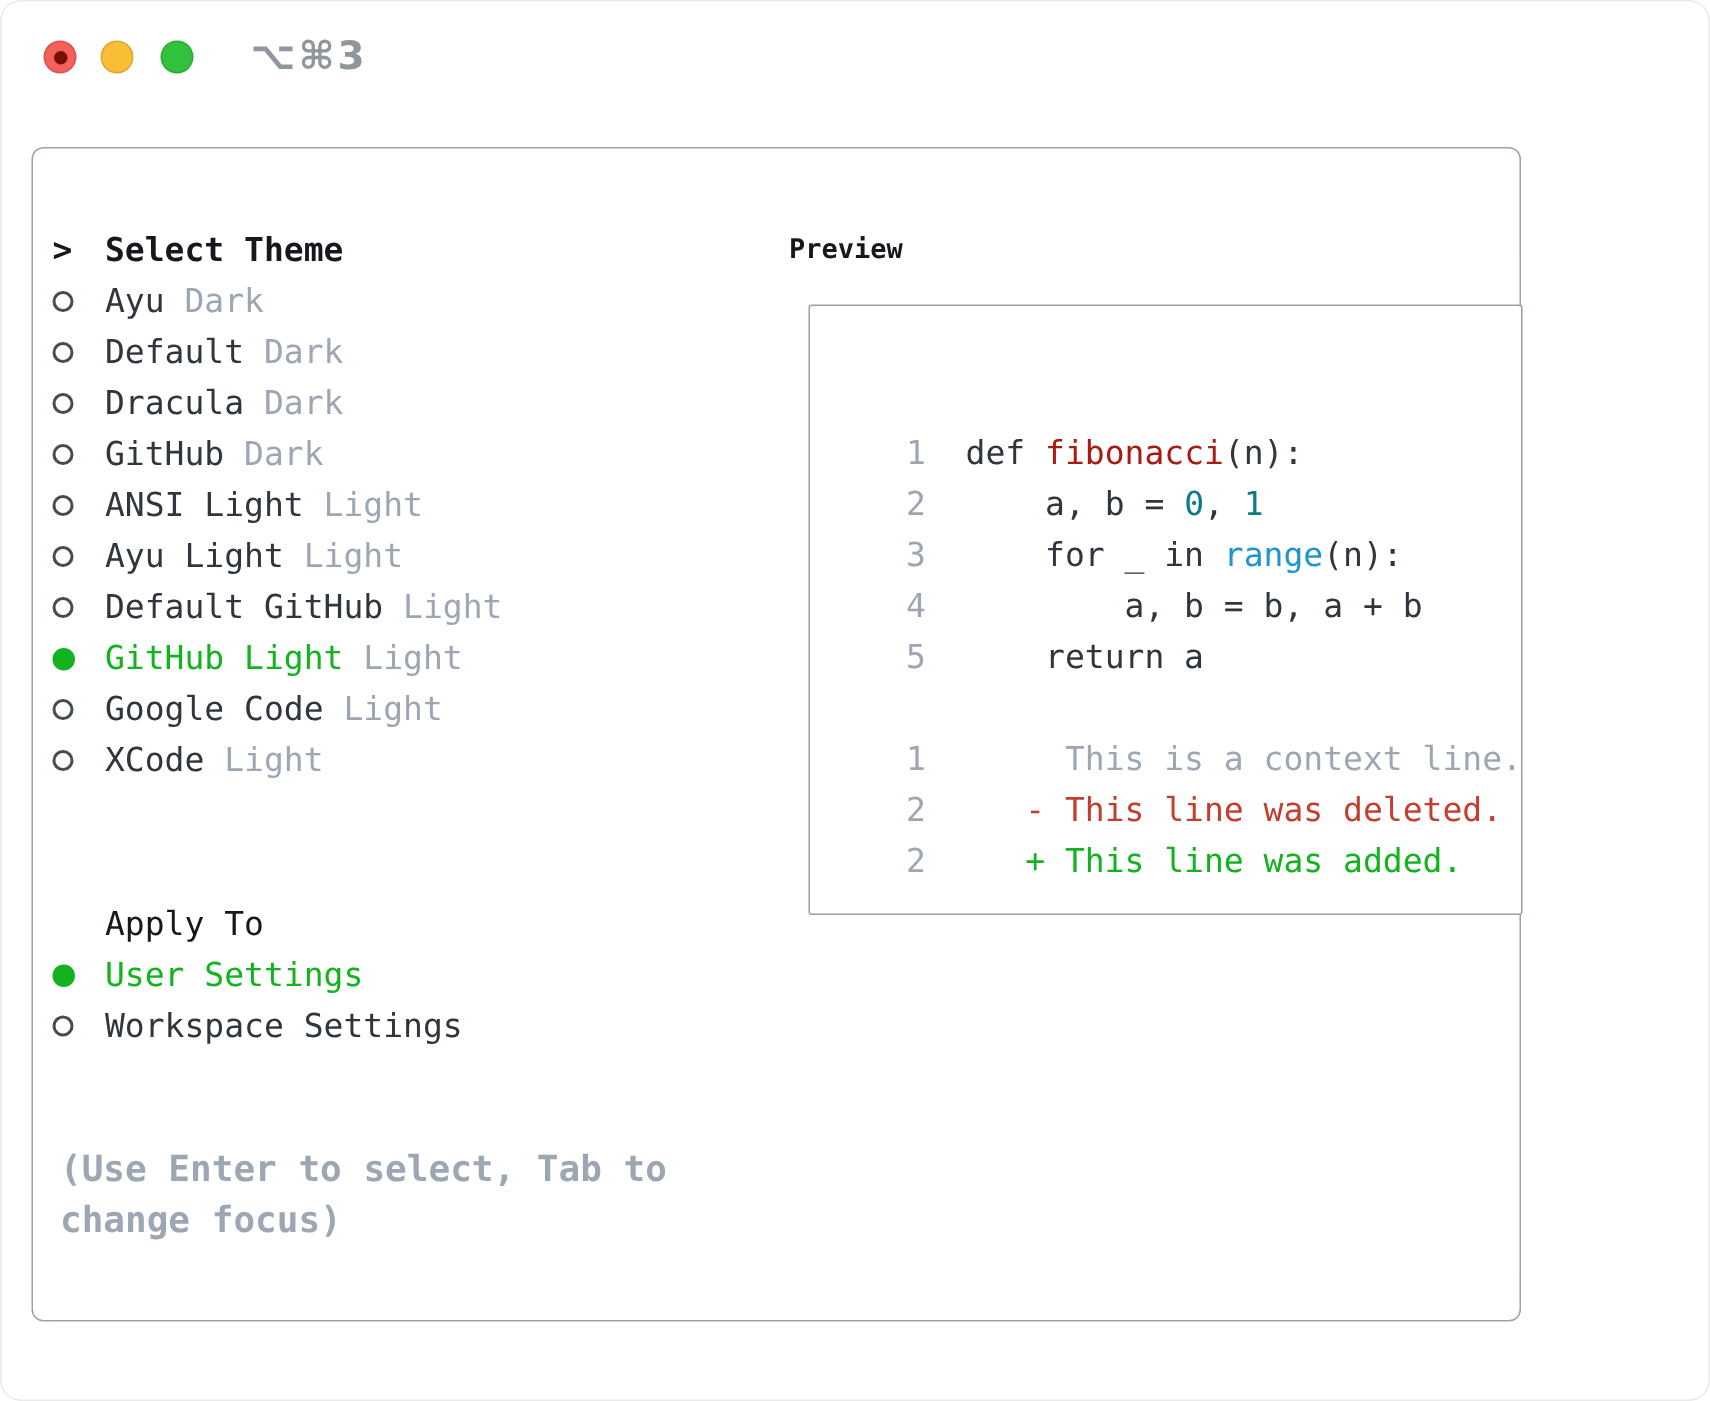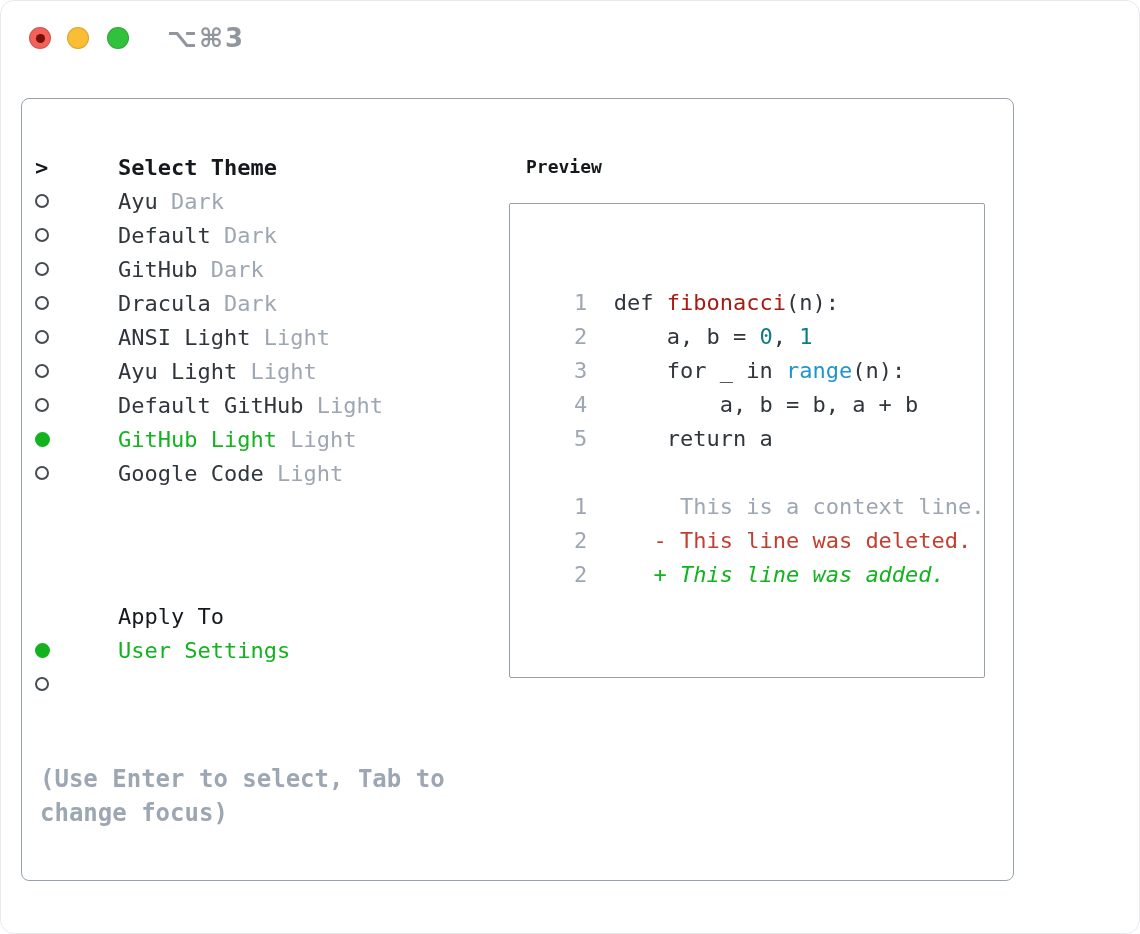--- a/index.html
+++ b/index.html
@@ -29,49 +29,49 @@
     position:absolute; left:20px; top:97px; width:993px; height:783px;
     border:1.5px solid var(--c-border); border-radius:8px; background:#fff;
   }
 
   
   .row { display:flex; align-items:center; height:34px; font-size:22px; white-space:pre; }
   .marker { width:35px; display:inline-flex; align-items:center; flex:0 0 35px; }
   .prefix-glyph { font-size:22px; font-weight:bold; color:var(--c-heading); }
   .circle { width:14px; height:14px; border-radius:50%; border:2px solid #454c54; }
   .circle.sel { width:15px; height:15px; background:var(--c-green); border-color:var(--c-green); }
-  .label { color:var(--c-text);margin-left:48px; }
+  .label { color:var(--c-text); }
   .hdr { font-weight:bold; color:var(--c-heading); }
   .name { color:var(--c-text); }
   .name.sel { color:var(--c-green); }
   .variant { color:var(--c-muted); }
 
   .theme-list { position:absolute; left:13px; top:51px; }
   .apply-block { position:absolute; left:13px; top:500px; }
   .help {
     position:absolute; left:18px; top:663px; width:420px;
     font-size:24px; line-height:34px; color:var(--c-muted);font-weight:bold;
   }
 
   
   .preview-title { position:absolute; left:504px; top:51px; height:34px; line-height:34px; font-size:18px; font-weight:bold; color:var(--c-heading); }
   .preview-box {
-    position:absolute; left:487px; top:104px; width:476px; height:475px;
+    position:absolute; left:517px; top:104px; width:476px; height:407px;
     border:1.5px solid var(--c-border); border-radius:2px; background:#fff;
     padding:48px 10px 0 11px; overflow:hidden;
   }
   .cline { height:34px; line-height:34px; font-size:22px; white-space:pre; }
   .lnum { display:inline-block; width:3ch; color:var(--c-muted); }
   .seg-plain   { color:var(--c-text); }
   .seg-func    { color:var(--c-func-red); }
   .seg-num     { color:var(--c-teal); }
   .seg-builtin { color:var(--c-blue); }
   .seg-ctx     { color:var(--c-muted); }
   .seg-del     { color:var(--c-del-red); }
-  .seg-add     { color:var(--c-green);font-style:italic; }
+  .seg-add     { color:var(--c-green); }
 </style>
 </head>
 <body>
 
 <div class="page">
 
   <div class="titlebar">
     <span class="tl red">
       <span class="dot"></span>
     </span>
@@ -90,25 +90,25 @@
         <div class="row">
     <span class="marker"><span class="circle"></span></span>
     <span class="label"><span class="name">Ayu</span> <span class="variant">Dark</span></span>
   </div>
         <div class="row">
     <span class="marker"><span class="circle"></span></span>
     <span class="label"><span class="name">Default</span> <span class="variant">Dark</span></span>
   </div>
         <div class="row">
     <span class="marker"><span class="circle"></span></span>
-    <span class="label"><span class="name">GitHub</span> <span class="variant">Dark</span></span>
+    <span class="label"><span class="name">Dracula</span> <span class="variant">Dark</span></span>
   </div>
         <div class="row">
     <span class="marker"><span class="circle"></span></span>
-    <span class="label"><span class="name">Dracula</span> <span class="variant">Dark</span></span>
+    <span class="label"><span class="name">GitHub</span> <span class="variant">Dark</span></span>
   </div>
         <div class="row">
     <span class="marker"><span class="circle"></span></span>
     <span class="label"><span class="name">ANSI Light</span> <span class="variant">Light</span></span>
   </div>
         <div class="row">
     <span class="marker"><span class="circle"></span></span>
     <span class="label"><span class="name">Ayu Light</span> <span class="variant">Light</span></span>
   </div>
         <div class="row">
@@ -116,33 +116,38 @@
     <span class="label"><span class="name">Default GitHub</span> <span class="variant">Light</span></span>
   </div>
         <div class="row">
     <span class="marker"><span class="circle sel"></span></span>
     <span class="label"><span class="name sel">GitHub Light</span> <span class="variant">Light</span></span>
   </div>
         <div class="row">
     <span class="marker"><span class="circle"></span></span>
     <span class="label"><span class="name">Google Code</span> <span class="variant">Light</span></span>
   </div>
+        <div class="row">
+    <span class="marker"><span class="circle"></span></span>
+    <span class="label"><span class="name">XCode</span> <span class="variant">Light</span></span>
+  </div>
       </div>
 
     <div class="apply-block" id="apply-block">
       <div class="row">
         <span class="marker"></span>
         <span class="label hdr" style="font-weight:normal">Apply To</span>
       </div>
     <div class="row">
     <span class="marker"><span class="circle sel"></span></span>
     <span class="label name sel">User Settings</span>
   </div>
         <div class="row">
     <span class="marker"><span class="circle"></span></span>
+    <span class="label">Workspace Settings</span>
   </div>
       </div>
 
     <div class="help">(Use Enter to select, Tab to change focus)</div>
 
     <div class="preview-title">Preview</div>
 
     <div class="preview-box" id="preview-box">
         <div class="cline">
     <span class="lnum">1</span><span class="ccode"><span class="seg-plain">def </span><span class="seg-func">fibonacci</span><span class="seg-plain">(n):</span></span>

